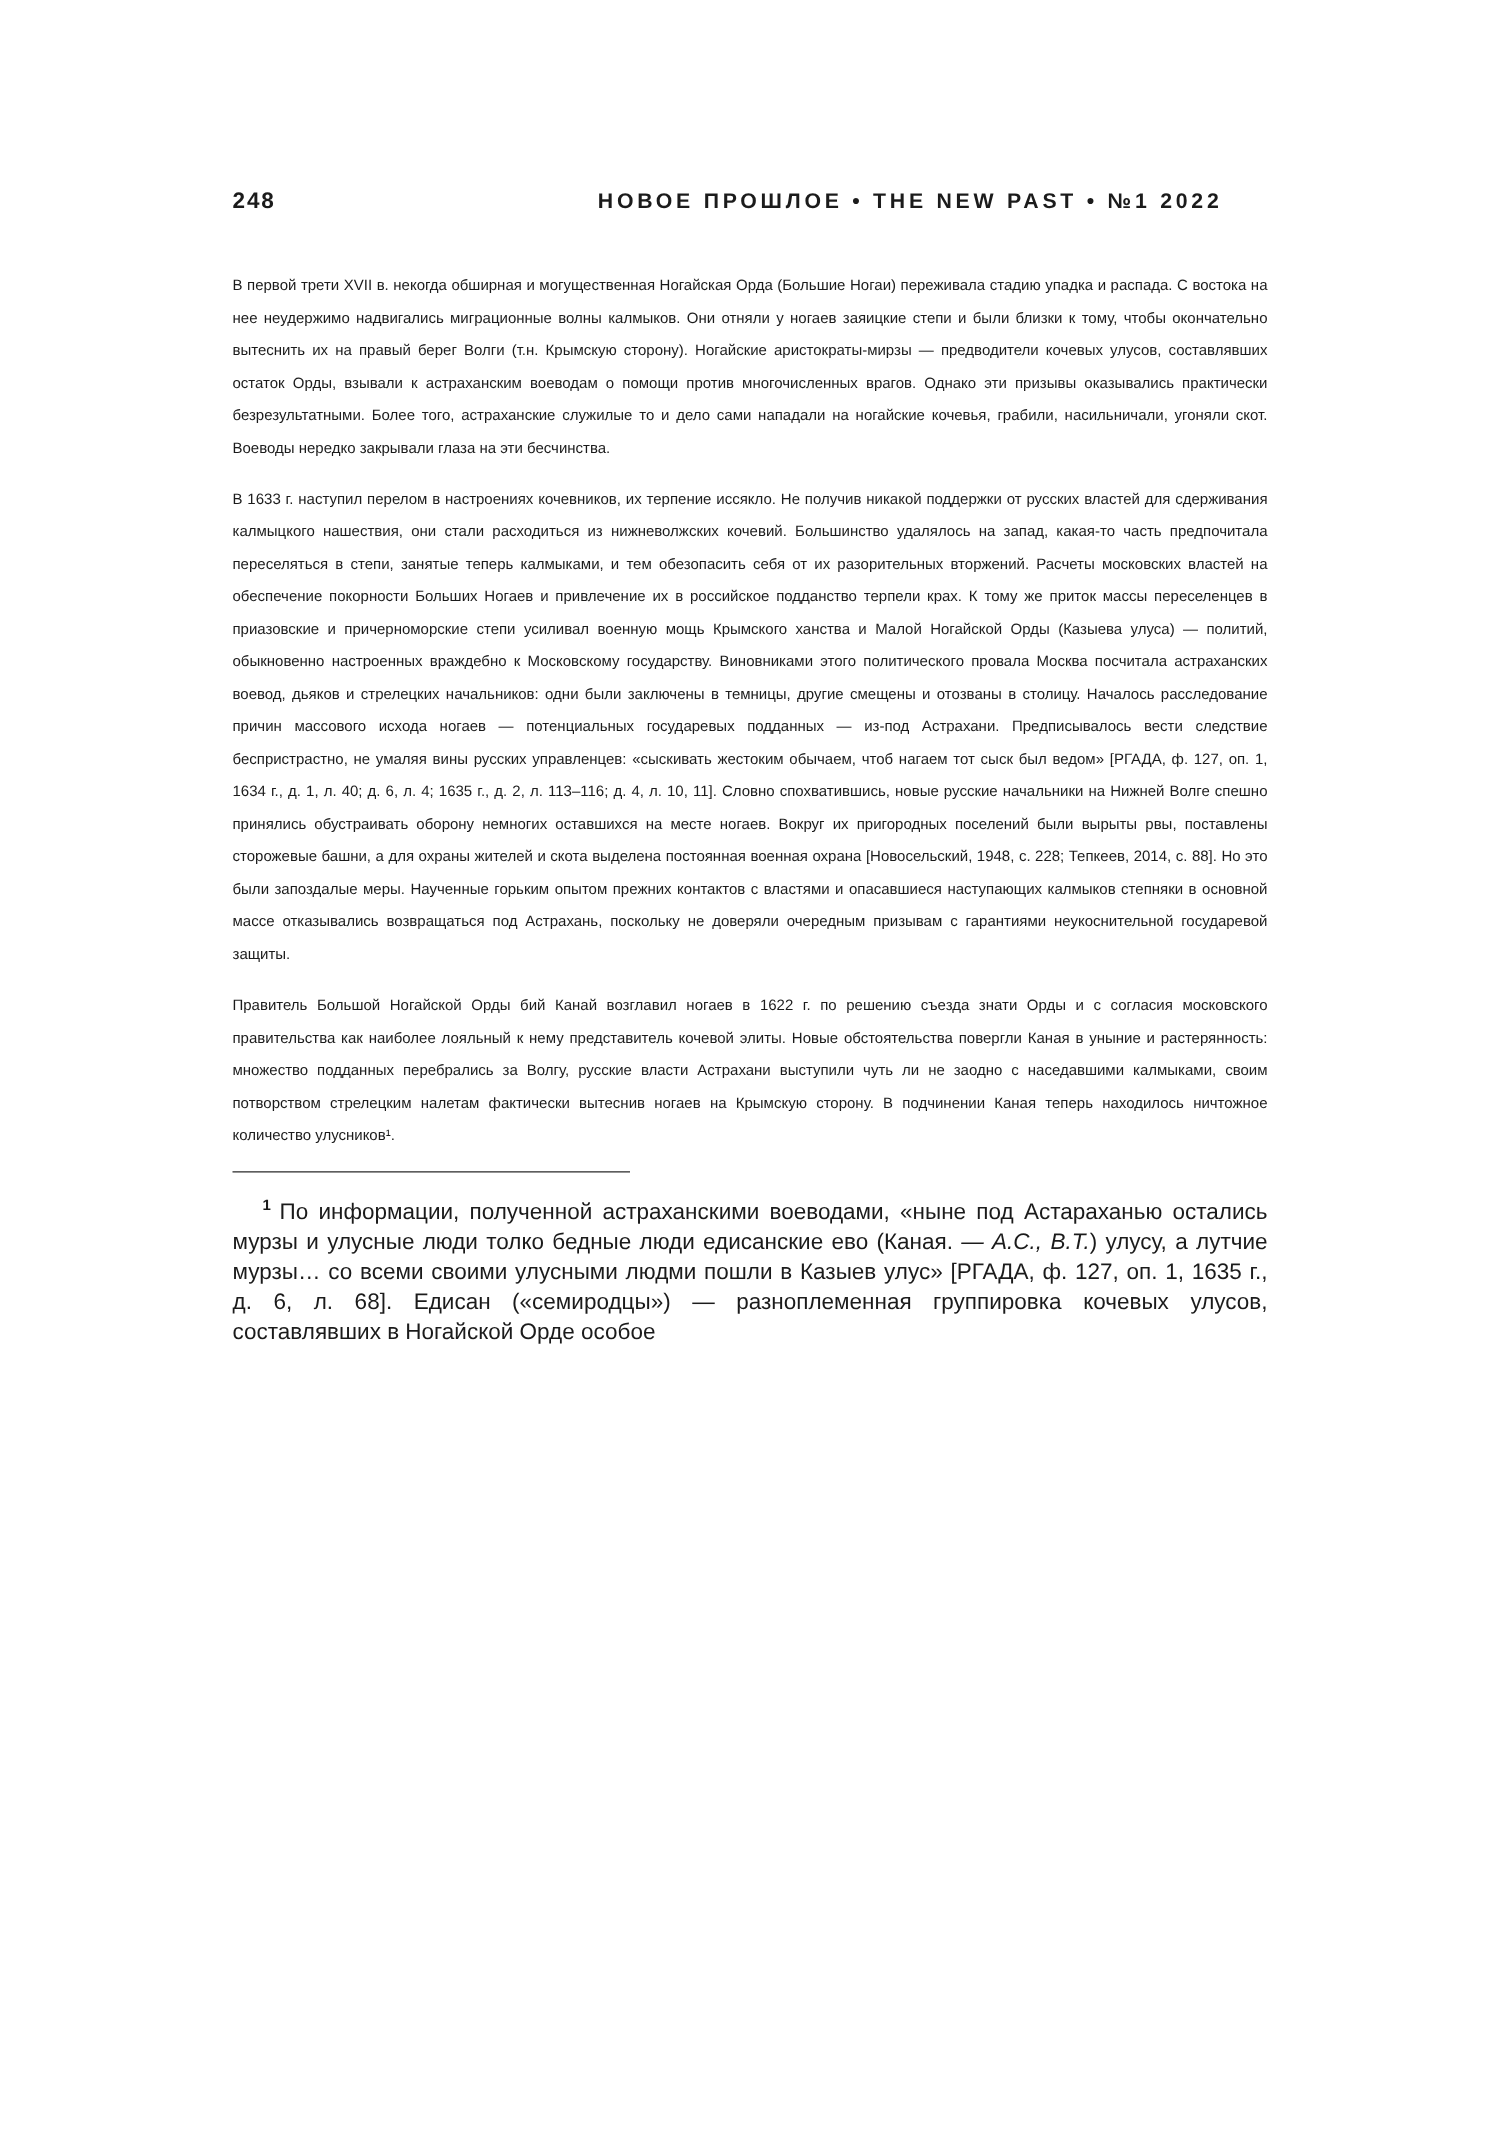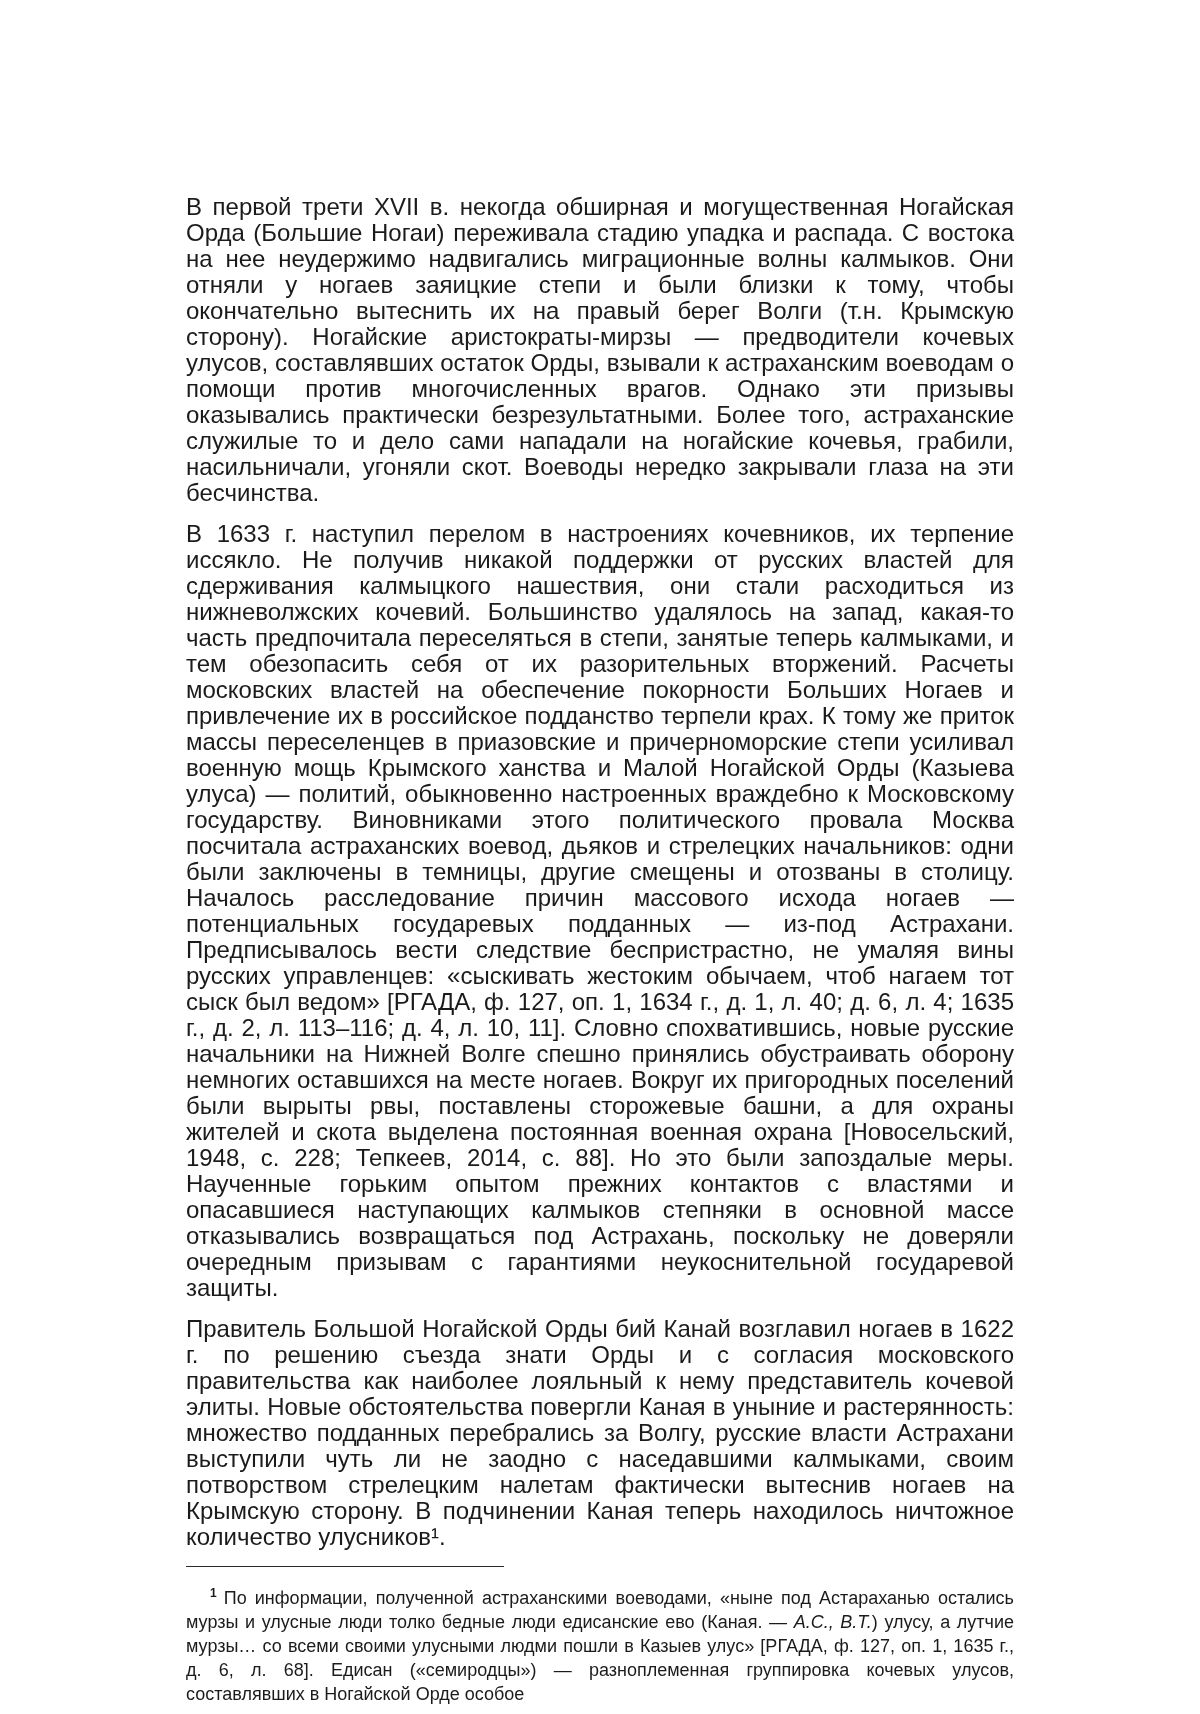--- a/index.html
+++ b/index.html
@@ -32,21 +32,21 @@
     font-weight: 700;
     letter-spacing: 3px;
     padding-right: 36px;
     white-space: nowrap;
   }
   .body-text {
     margin-top: 44px;
   }
   .body-text p {
     margin: 0 0 15px 0;
-    font-size: 24px;
+    font-size: 12px;
     line-height: 26px;
     text-align: justify;
     hyphens: auto;
   }
   .footnote-area {
     margin-top: 16px;
   }
   .footnote-rule {
     width: 318px;
     height: 0;
@@ -67,20 +67,24 @@
     margin-right: 7px;
   }
   .footnote em {
   }
 </style>
 </head>
 <body>
 
 <div class="page">
 
+  <header class="page-header">
+    <span class="page-number">248</span>
+    <span class="journal-header">НОВОЕ ПРОШЛОЕ • THE NEW PAST • №1 2022</span>
+  </header>
 
   <main class="body-text">
     <p>В первой трети XVII в. некогда обширная и могущественная Ногайская Орда (Большие Ногаи) переживала стадию упадка и распада. С востока на нее неудержимо надвигались миграционные волны калмыков. Они отняли у ногаев заяицкие степи и были близки к тому, чтобы окончательно вытеснить их на правый берег Волги (т.н. Крымскую сторону). Ногайские аристократы-мирзы — предводители кочевых улусов, составлявших остаток Орды, взывали к астраханским воеводам о помощи против многочисленных врагов. Однако эти призывы оказывались практически безрезультатными. Более того, астраханские служилые то и дело сами нападали на ногайские кочевья, грабили, насильничали, угоняли скот. Воеводы нередко закрывали глаза на эти бесчинства.</p>
     <p>В 1633 г. наступил перелом в настроениях кочевников, их терпение иссякло. Не получив никакой поддержки от русских властей для сдерживания калмыцкого нашествия, они стали расходиться из нижневолжских кочевий. Большинство удалялось на запад, какая-то часть предпочитала переселяться в степи, занятые теперь калмыками, и тем обезопасить себя от их разорительных вторжений. Расчеты московских властей на обеспечение покорности Больших Ногаев и привлечение их в российское подданство терпели крах. К тому же приток массы переселенцев в приазовские и причерноморские степи усиливал военную мощь Крымского ханства и Малой Ногайской Орды (Казыева улуса) — политий, обыкновенно настроенных враждебно к Московскому государству. Виновниками этого политического провала Москва посчитала астраханских воевод, дьяков и стрелецких начальников: одни были заключены в темницы, другие смещены и отозваны в столицу. Началось расследование причин массового исхода ногаев — потенциальных государевых подданных — из-под Астрахани. Предписывалось вести следствие беспристрастно, не умаляя вины русских управленцев: «сыскивать жестоким обычаем, чтоб нагаем тот сыск был ведом» [РГАДА, ф. 127, оп. 1, 1634 г., д. 1, л. 40; д. 6, л. 4; 1635 г., д. 2, л. 113–116; д. 4, л. 10, 11]. Словно спохватившись, новые русские начальники на Нижней Волге спешно принялись обустраивать оборону немногих оставшихся на месте ногаев. Вокруг их пригородных поселений были вырыты рвы, поставлены сторожевые башни, а для охраны жителей и скота выделена постоянная военная охрана [Новосельский, 1948, с. 228; Тепкеев, 2014, с. 88]. Но это были запоздалые меры. Наученные горьким опытом прежних контактов с властями и опасавшиеся наступающих калмыков степняки в основной массе отказывались возвращаться под Астрахань, поскольку не доверяли очередным призывам с гарантиями неукоснительной государевой защиты.</p>
     <p>Правитель Большой Ногайской Орды бий Канай возглавил ногаев в 1622 г. по решению съезда знати Орды и с согласия московского правительства как наиболее лояльный к нему представитель кочевой элиты. Новые обстоятельства повергли Каная в уныние и растерянность: множество подданных перебрались за Волгу, русские власти Астрахани выступили чуть ли не заодно с наседавшими калмыками, своим потворством стрелецким налетам фактически вытеснив ногаев на Крымскую сторону. В подчинении Каная теперь находилось ничтожное количество улусников¹.</p>
   </main>
 
   <footer class="footnote-area">
     <div class="footnote-rule"></div>
     <p class="footnote"><sup>1</sup><span>По информации, полученной астраханскими воеводами, «ныне под Астараханью остались мурзы и улусные люди толко бедные люди едисанские ево (Каная. </span><em>— А.С., В.Т.</em><span>) улусу, а лутчие мурзы… со всеми своими улусными людми пошли в Казыев улус» [РГАДА, ф. 127, оп. 1, 1635 г., д. 6, л. 68]. Едисан («семиродцы») — разноплеменная группировка кочевых улусов, составлявших в Ногайской Орде особое</span></p>

